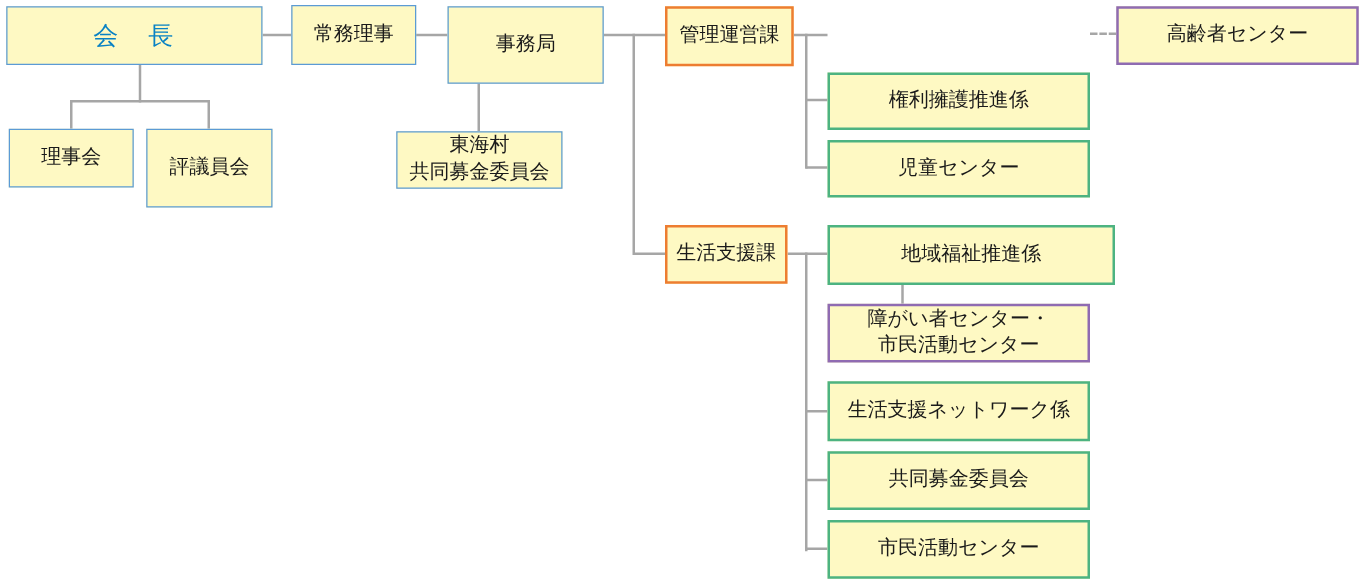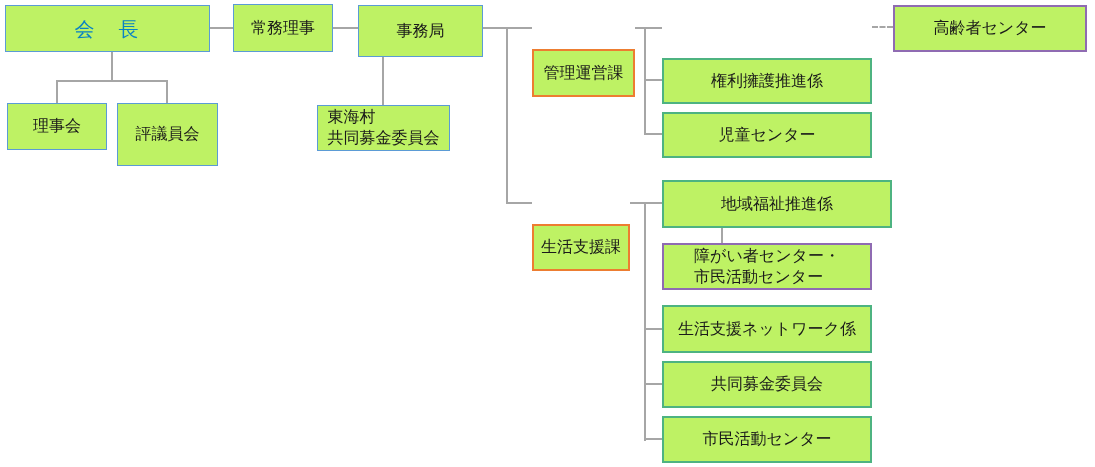--- a/index.html
+++ b/index.html
@@ -13,26 +13,26 @@
     --background:#ffffff;
   }
   html,body{margin:0;padding:0;background:var(--background);}
   body{font-family:"Liberation Sans","DejaVu Sans",sans-serif;color:var(--text);}
   .canvas{
     position:relative;width:1095px;height:467px;background:var(--background);
     overflow:hidden;
   }
   .node{
     position:absolute;display:flex;align-items:center;justify-content:center;
-    background:#bef264;box-sizing:border-box;border:2px solid #999;
-    font-size:16px;line-height:1.3;text-align:left;
+    background:#fef9c3;box-sizing:border-box;border:2px solid #999;
+    font-size:16px;line-height:1.3;text-align:center;
   }
   .node span{white-space:pre-line;}
   .node.blue{border-color:var(--blue-border);border-width:1.5px;}
-  .node.orange{border-color:var(--orange-border);margin-top:44px;}
+  .node.orange{border-color:var(--orange-border);}
   .node.green{border-color:var(--green-border);}
   .node.purple{border-color:var(--purple-border);}
   .node.chairman{font-size:20px;color:var(--chairman-text);letter-spacing:2px;}
   .h-line{position:absolute;height:2px;background:var(--connector-gray);}
   .v-line{position:absolute;width:2px;background:var(--connector-gray);}
   .dash-line{position:absolute;height:0;border-top:2.5px dashed var(--connector-gray);}
 </style>
 </head>
 <body>
 
@@ -69,21 +69,21 @@
   </div>
   <div class="node blue" style="left:7px;top:103px;width:100px;height:47px">
     <span>理事会</span>
   </div>
   <div class="node blue" style="left:117px;top:103px;width:101px;height:63px">
     <span>評議員会</span>
   </div>
   <div class="node blue" style="left:233px;top:4px;width:100px;height:48px">
     <span>常務理事</span>
   </div>
-  <div class="node blue" style="left:358px;top:5px;width:125px;height:52px">
+  <div class="node blue" style="left:358px;top:5px;width:125px;height:62px">
     <span>事務局</span>
   </div>
   <div class="node blue" style="left:317px;top:105px;width:133px;height:46px">
     <span>東海村
 共同募金委員会</span>
   </div>
 
   <div class="node orange" style="left:532px;top:5px;width:103px;height:48px">
     <span>管理運営課</span>
   </div>

